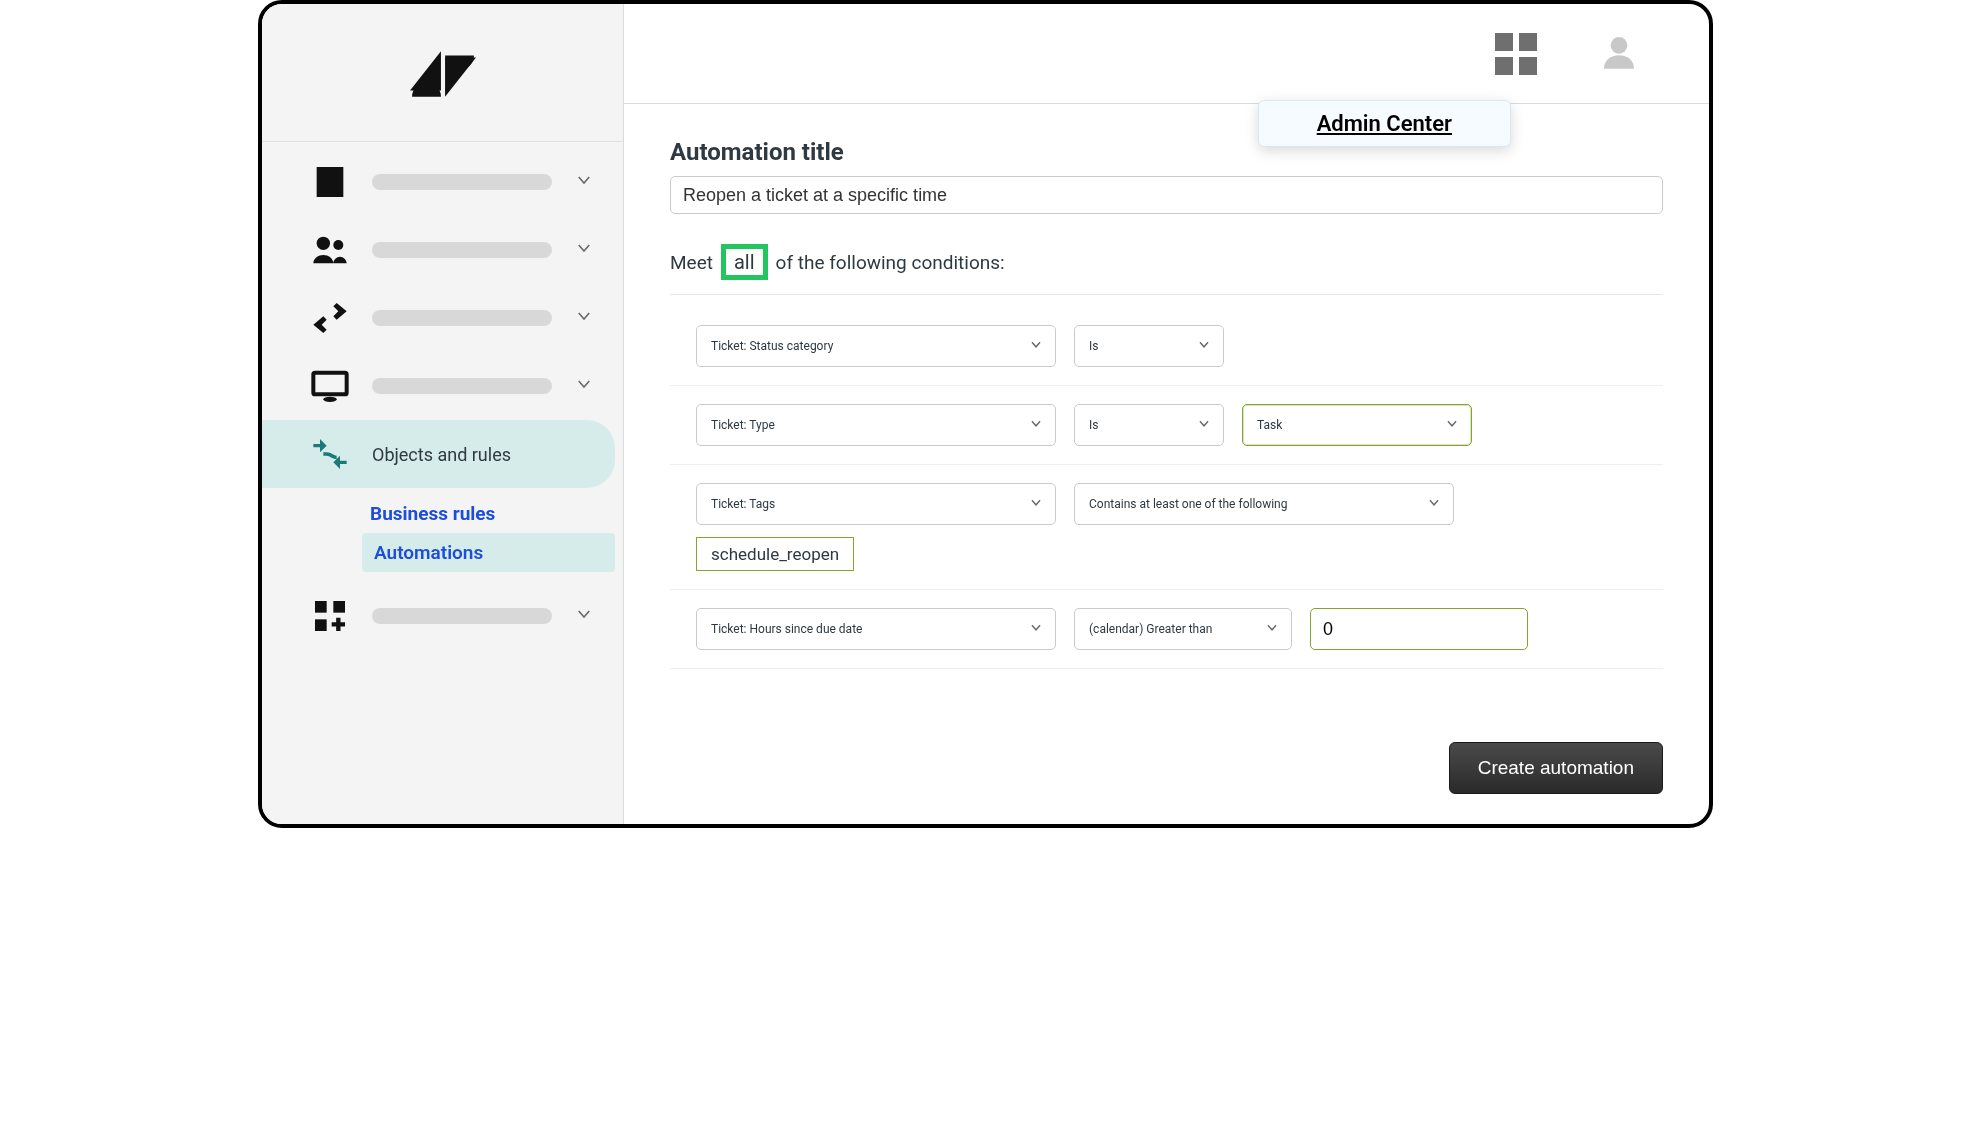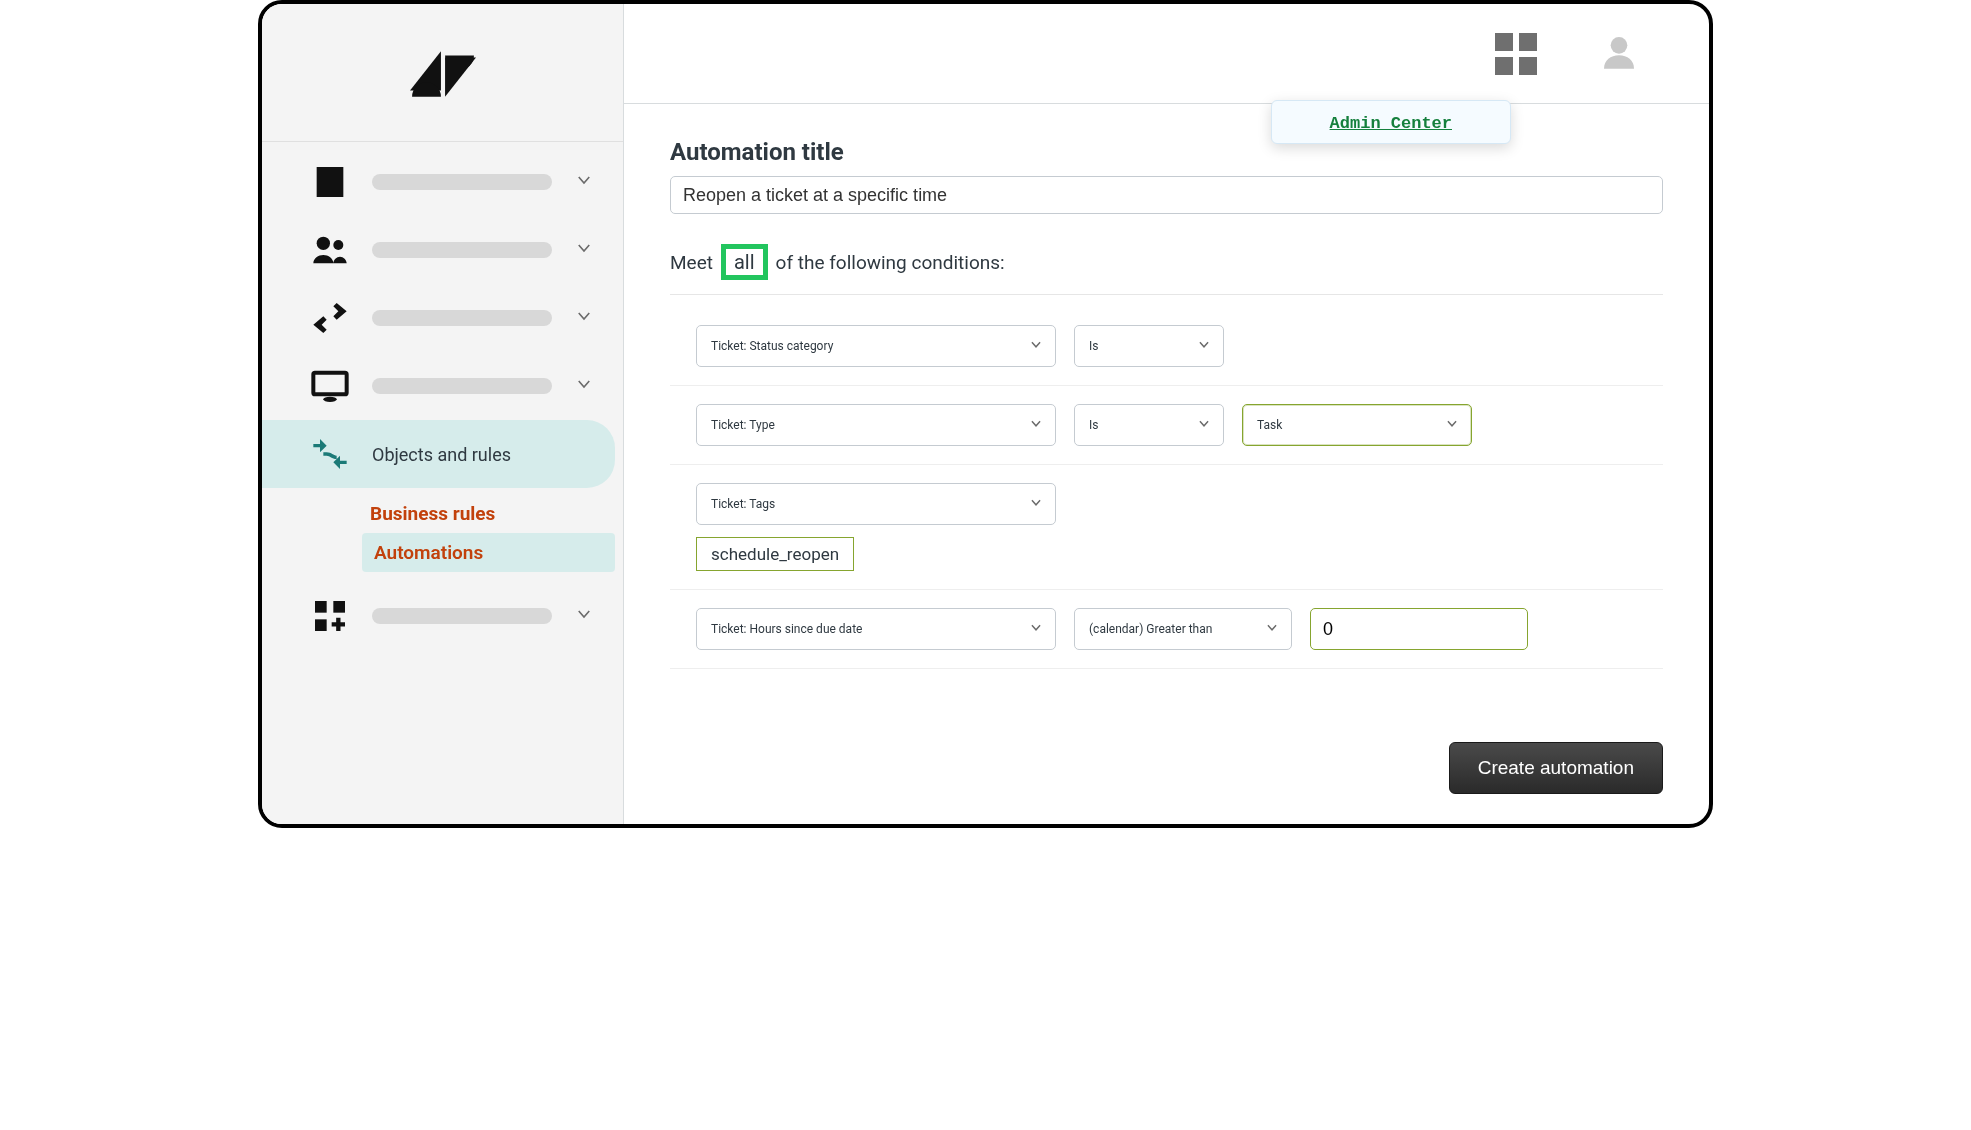--- a/index.html
+++ b/index.html
@@ -64,21 +64,21 @@
     border-radius: 0 28px 28px 0;
     margin-right: 8px;
   }
   .side-item.active .icon svg { fill: #1b7a77; }
 
   .sub-list { padding: 6px 0 10px 0; }
   .sub-item {
     padding: 8px 0 8px 108px;
     font-size: 19px;
     font-weight: 700;
-    color: #c2410c;
+    color: #1d4ed8;
     cursor: pointer;
   }
   .sub-item.selected {
     background: #d6eceb;
     font-weight: 600;
     margin: 0 8px 0 100px;
     padding-left: 12px;
     border-radius: 4px;
   }
 
@@ -107,25 +107,24 @@
     position: absolute;
     top: 96px;
     right: 198px;
     background: #f5fbff;
     border: 1px solid #d6e8f5;
     border-radius: 6px;
     padding: 10px 58px;
     box-shadow: 0 4px 14px rgba(0,0,0,0.15);
   }
   .tooltip a {
-    color: #15803d;
+    color: #000000;
     font-weight: 600;
-    font-size: 17px;
+    font-size: 22px;
     text-decoration: underline;
-    font-family: Liberation Mono, monospace;
   }
 
   .content {
     padding: 34px 46px 0 46px;
     flex: 1;
     overflow: auto;
   }
   .section-title {
     font-size: 24px;
     font-weight: 700;
@@ -395,20 +394,26 @@
       </div>
 
       
       <div class="cond-row" style="border-bottom:none; padding-bottom:10px;">
         <div class="select w-360">
           <span>Ticket: Tags</span>
           <span class="chev"><svg viewBox="0 0 24 24">
                 <polyline points="5 8 12 16 19 8"></polyline>
               </svg></span>
         </div>
+        <div class="select w-380">
+          <span>Contains at least one of the following</span>
+          <span class="chev"><svg viewBox="0 0 24 24">
+                <polyline points="5 8 12 16 19 8"></polyline>
+              </svg></span>
+        </div>
       </div>
       <div class="tag-wrap">
         <span class="tag-pill">schedule_reopen</span>
       </div>
 
       
       <div class="cond-row">
         <div class="select w-360">
           <span>Ticket: Hours since due date</span>
           <span class="chev"><svg viewBox="0 0 24 24">

